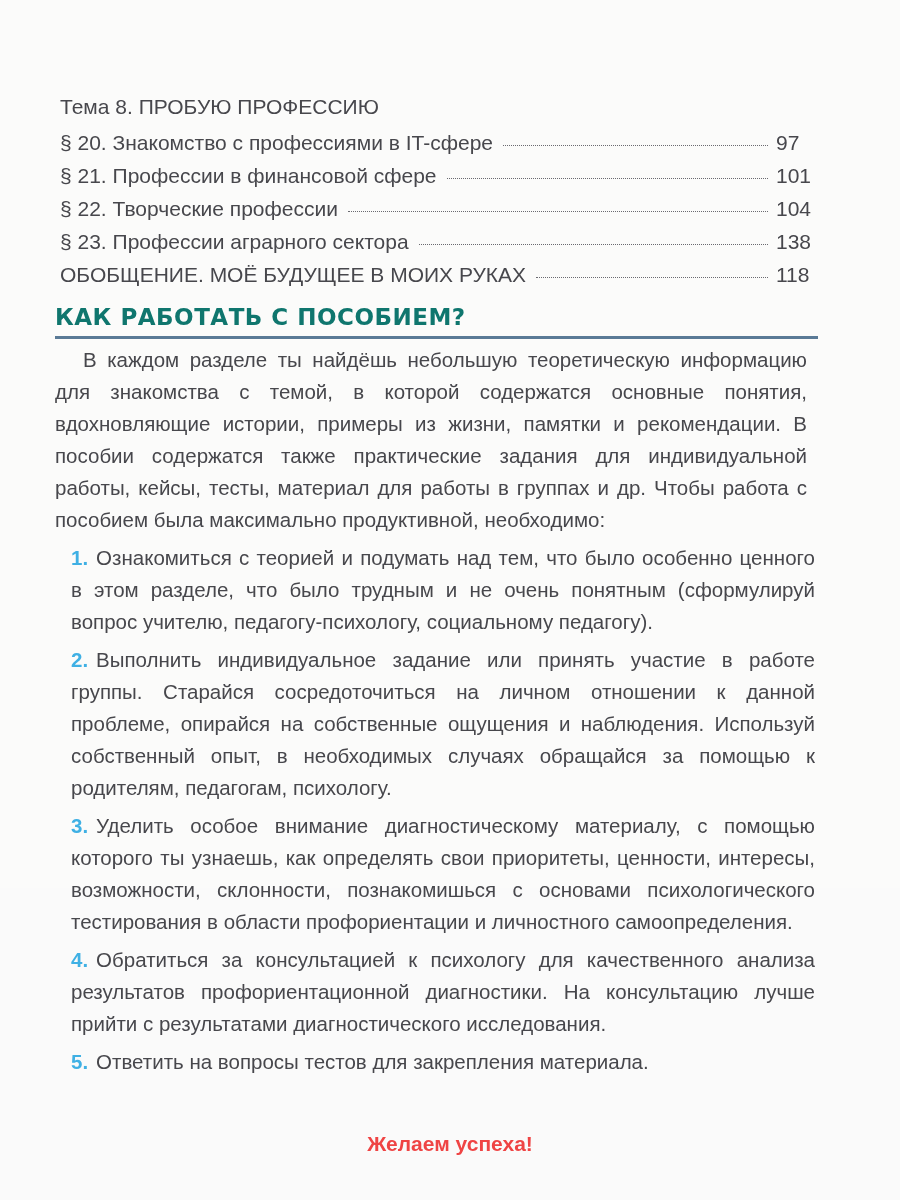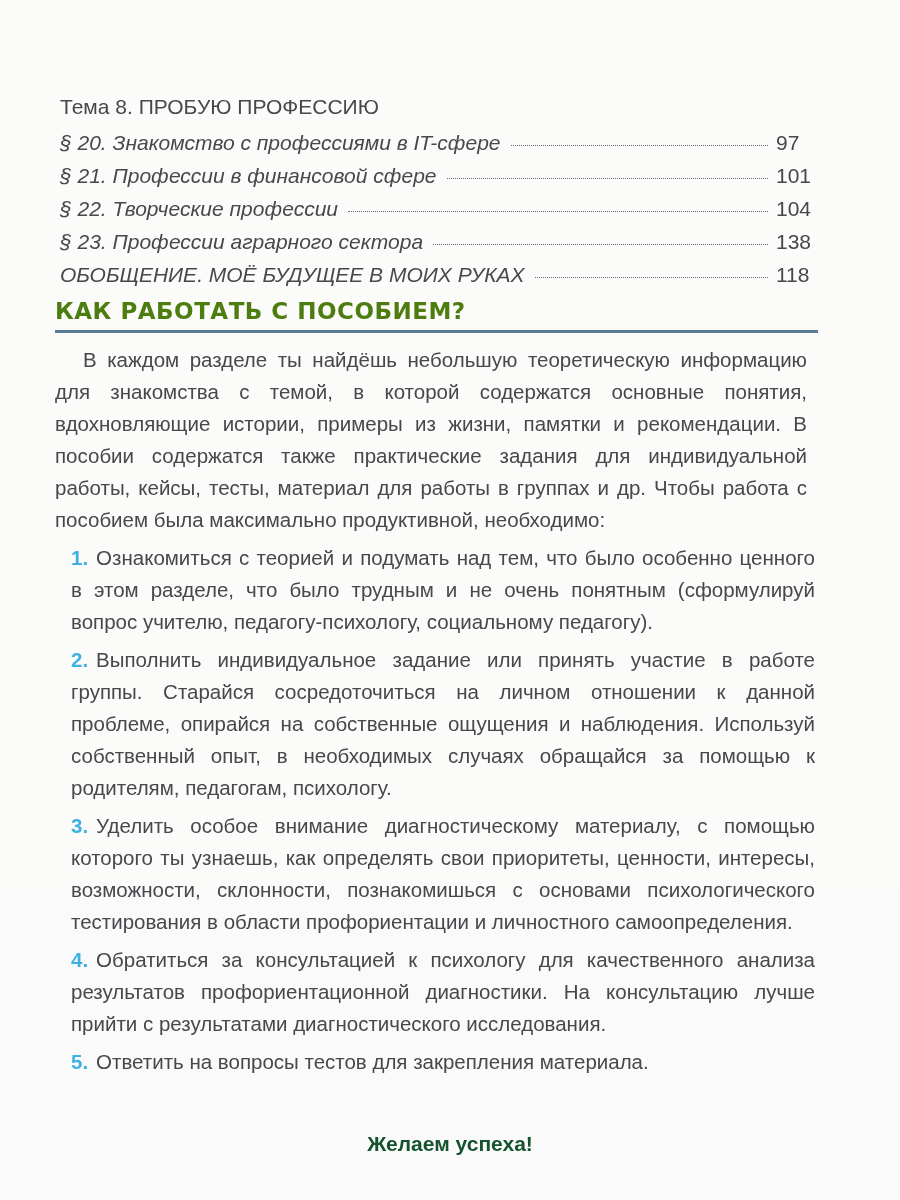--- a/index.html
+++ b/index.html
@@ -5,31 +5,31 @@
   html, body { margin:0; padding:0; }
   body {
     width:900px; height:1200px; background:#fafafa; position:relative;
     font-family: "Liberation Sans", "DejaVu Sans", sans-serif;
     color:#3f3f44; overflow:hidden;
   }
   .page { position:absolute; left:0; top:0; width:900px; height:888px; background:#fbfbfa; }
   .toc { position:absolute; left:60px; top:92px; width:760px; }
   .toc-title { font-size:21px; height:30px; line-height:30px; color:#47474c; }
   .toc-row { display:flex; align-items:flex-end; height:33px; font-size:21px; color:#47474c; }
-  .toc-row .lbl { white-space:nowrap;font-style:italic; }
+  .toc-row .lbl { white-space:nowrap; }
   .toc-row .dots { flex:1; border-bottom:1.5px dotted #6a6a70; margin:0 8px 9px 10px; }
   .toc-row .pg { width:44px; white-space:nowrap; }
   .h-wrap { position:absolute; left:55px; top:294px; width:763px; }
-  .heading { font-family:"DejaVu Sans", sans-serif; font-weight:bold; font-size:23px; color:#4d7c0f; letter-spacing:0.5px; line-height:34px; }
+  .heading { font-family:"DejaVu Sans", sans-serif; font-weight:bold; font-size:23px; color:#0f766e; letter-spacing:0.5px; line-height:34px;margin-top:6px; }
   .h-rule { height:3px; background:#5a7a96; margin-top:2px; }
   .body { position:absolute; left:55px; top:344px; width:760px; font-size:20.5px; line-height:32px; color:#47474c; }
   .intro { text-indent:28px; margin:0 8px 6px 0; text-align:justify; }
   .item { margin:0 0 6px 16px; text-align:justify; }
   .num { color:#3fb0e4; font-weight:bold; margin-right:8px; }
-  .closing { position:absolute; left:0; width:900px; top:1132px; text-align:center; font-weight:bold; font-size:21px; color:#14532d; }
+  .closing { position:absolute; left:0; width:900px; top:1132px; text-align:center; font-weight:bold; font-size:21px; color:#ef4444; }
 </style>
 </head>
 <body>
 
 <div class="page">
   <div class="toc">
     <div class="toc-title">Тема 8. ПРОБУЮ ПРОФЕССИЮ</div>
     <div class="toc-row">
       <span class="lbl">§ 20. Знакомство с профессиями в IT-сфере</span>
       <span class="dots"></span>

